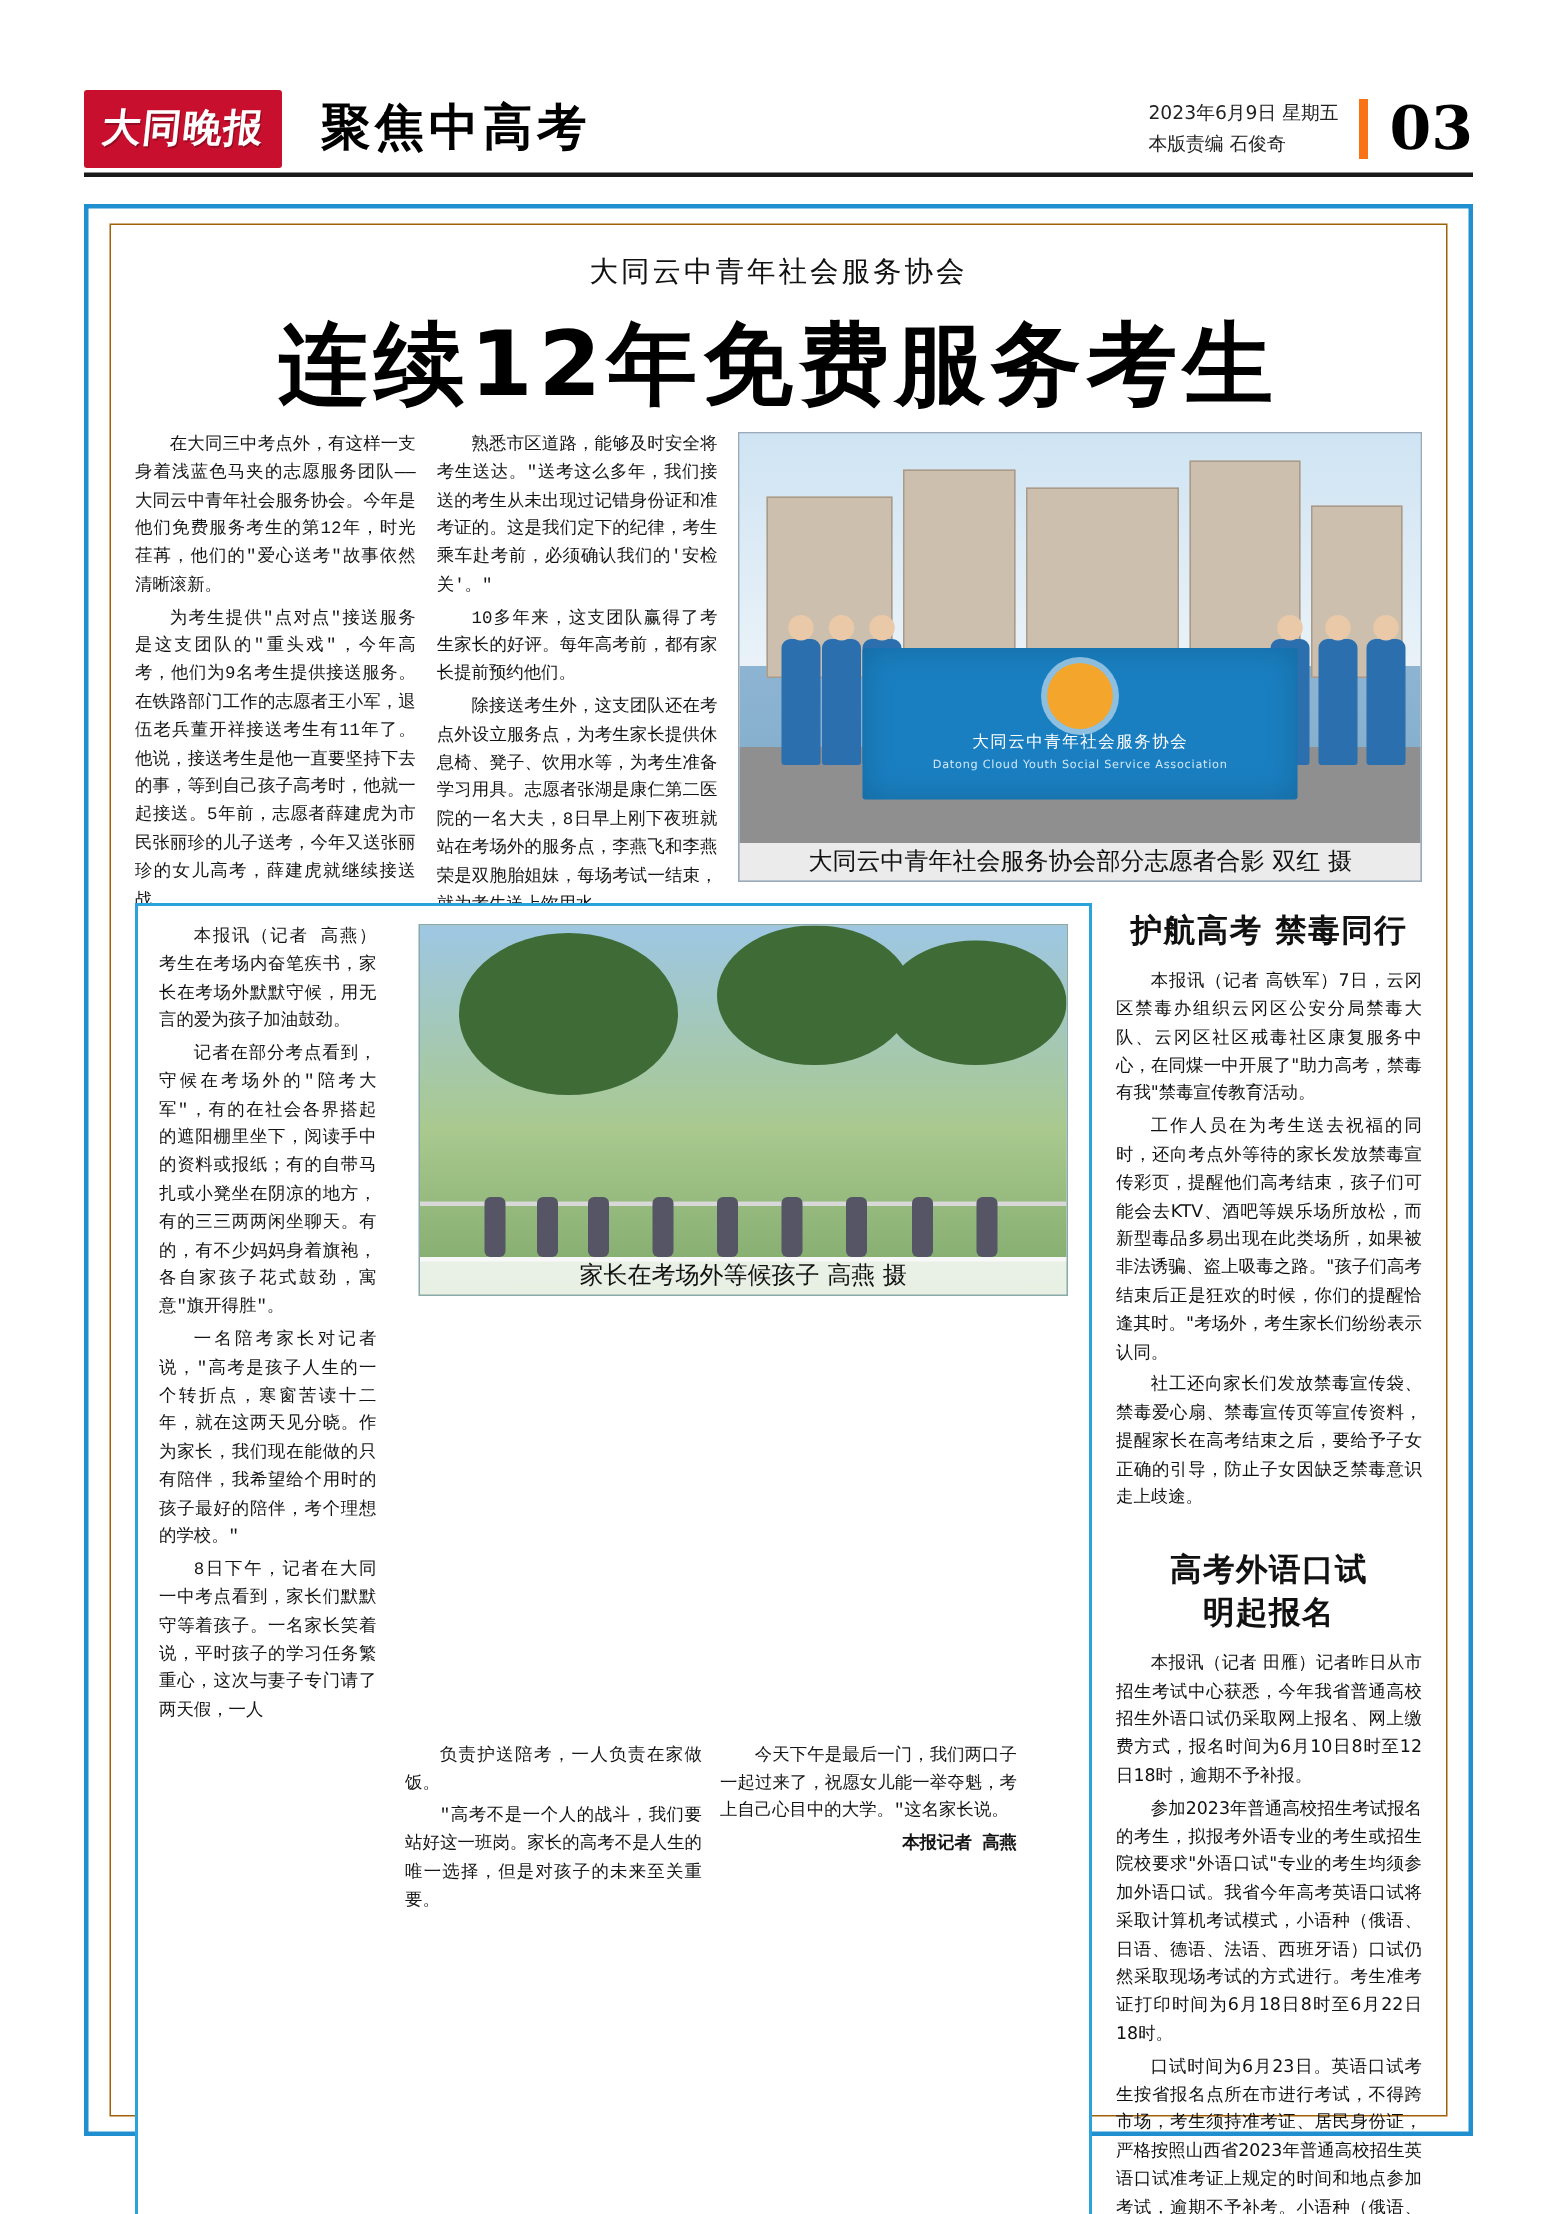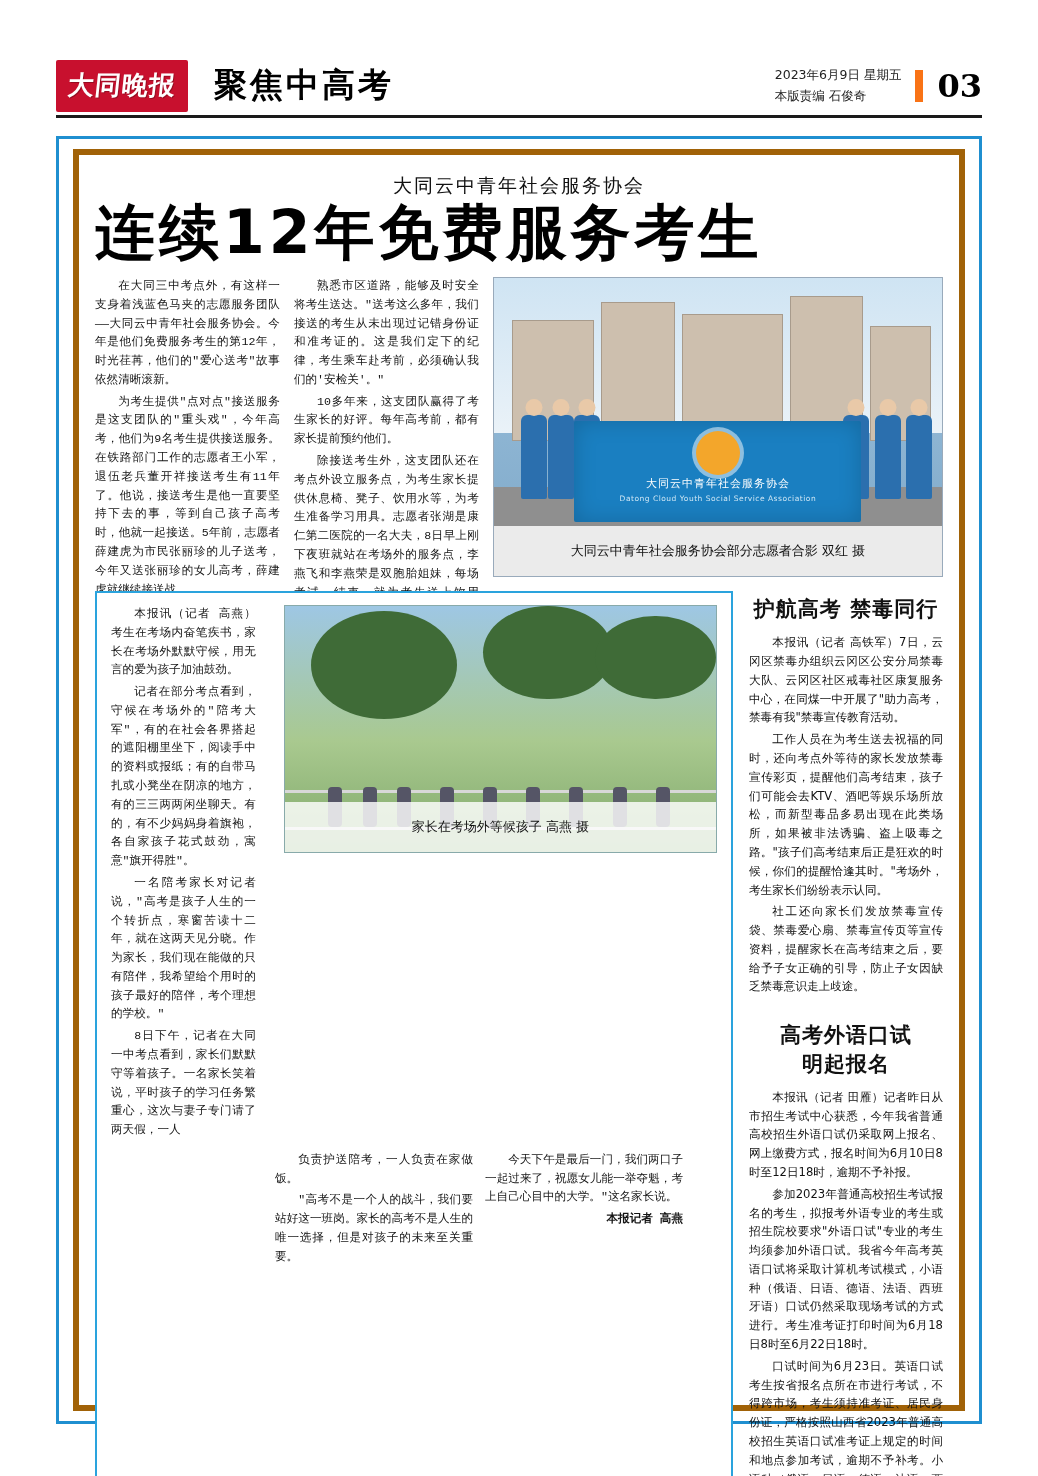--- a/index.html
+++ b/index.html
@@ -72,64 +72,64 @@
   }
   .issue-info {
     text-align: left;
     font-size: 12.5px;
     line-height: 1.65;
     color: #222;
   }
   .page-number {
     font-family: "DejaVu Serif", "Liberation Serif", serif;
     font-weight: bold;
-    font-size: 32px;
+    font-size: 40px;
     color: #000;
-    border-left: 8px solid #f97316;
+    border-left: 6px solid #f97316;
     padding-left: 14px;
     line-height: 1;
   }
 
   
   .main-frame {
     position: absolute;
     left: 56px;
     top: 136px;
     width: 926px;
     height: 1288px;
     border: 3px solid #1f8fd0;
     box-sizing: border-box;
     padding: 10px 14px;
   }
   .inner-frame {
-    border: 6px solid #a16207;
+    border: 1px solid #a16207;
     width: 100%;
     height: 100%;
     box-sizing: border-box;
     padding: 12px 16px 10px 16px;
     position: relative;
   }
 
   
   .lead-sub {
     text-align: center;
     font-family: "DejaVu Serif", "Liberation Serif", serif;
     font-size: 19px;
     letter-spacing: 2px;
     color: #111;
     margin-top: 6px;
   }
   .lead-title {
-    text-align: left;
+    text-align: center;
     font-family: "DejaVu Sans", "Liberation Sans", sans-serif;
     font-weight: bold;
     font-size: 60px;
     letter-spacing: 4px;
     color: #000;
-    margin: 0 0 6px 0;
+    margin: 16px 0 6px 0;
     line-height: 1.1;
   }
 
   
   .lead-body {
     display: flex;
     gap: 14px;
     margin-top: 12px;
     height: 300px;
   }
@@ -155,23 +155,23 @@
     width: 480px;
     position: relative;
     background: linear-gradient(#bcd8ec, #9ec4e0 45%, #8fb6d4 46%, #7da8c8);
     overflow: hidden;
     border: 1px solid #9ab;
   }
   .caption-bar {
     position: absolute;
     left: 0; right: 0; bottom: 0;
     background: rgba(255,255,255,.82);
-    font-size: 13px;
-    text-align: center;
-    padding: 16px 0;
+    font-size: 16px;
+    text-align: center;
+    padding: 2px 0;
     color: #111;
   }
 
   
   .sky { position:absolute; left:0; right:0; top:0; height:52%;
          background: linear-gradient(#cfe4f3, #eaf2f8); }
   .bldg { position:absolute; background:#cdbfae; border:1px solid #a89b8c; }
   .road { position:absolute; left:0; right:0; bottom:0; height:30%; background:#8f8f8f; }
   .banner-big {
     position:absolute; left:18%; bottom:18%; width:64%; height:34%;

